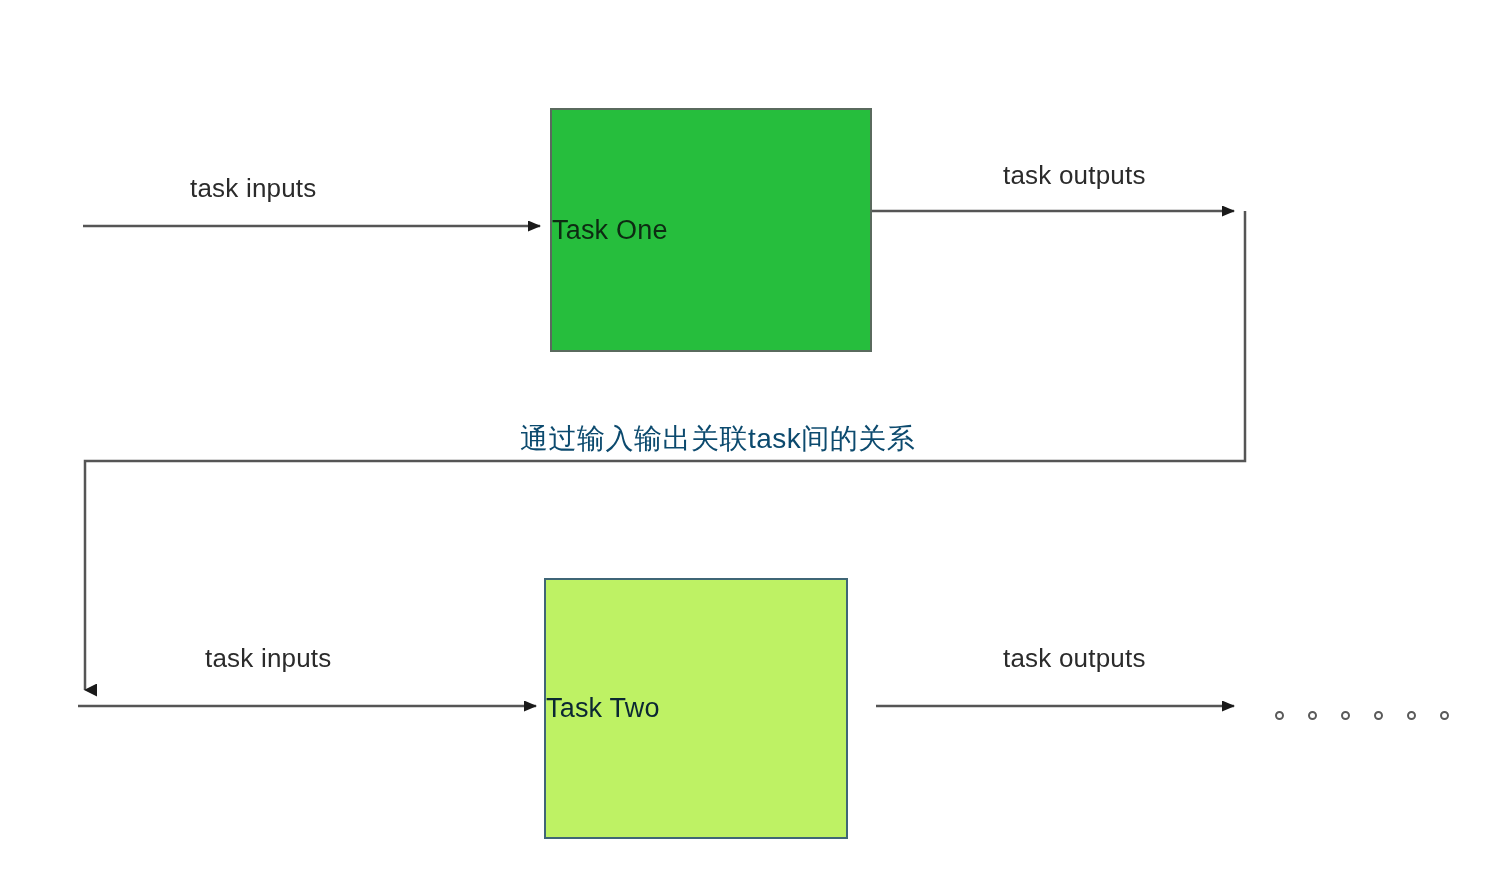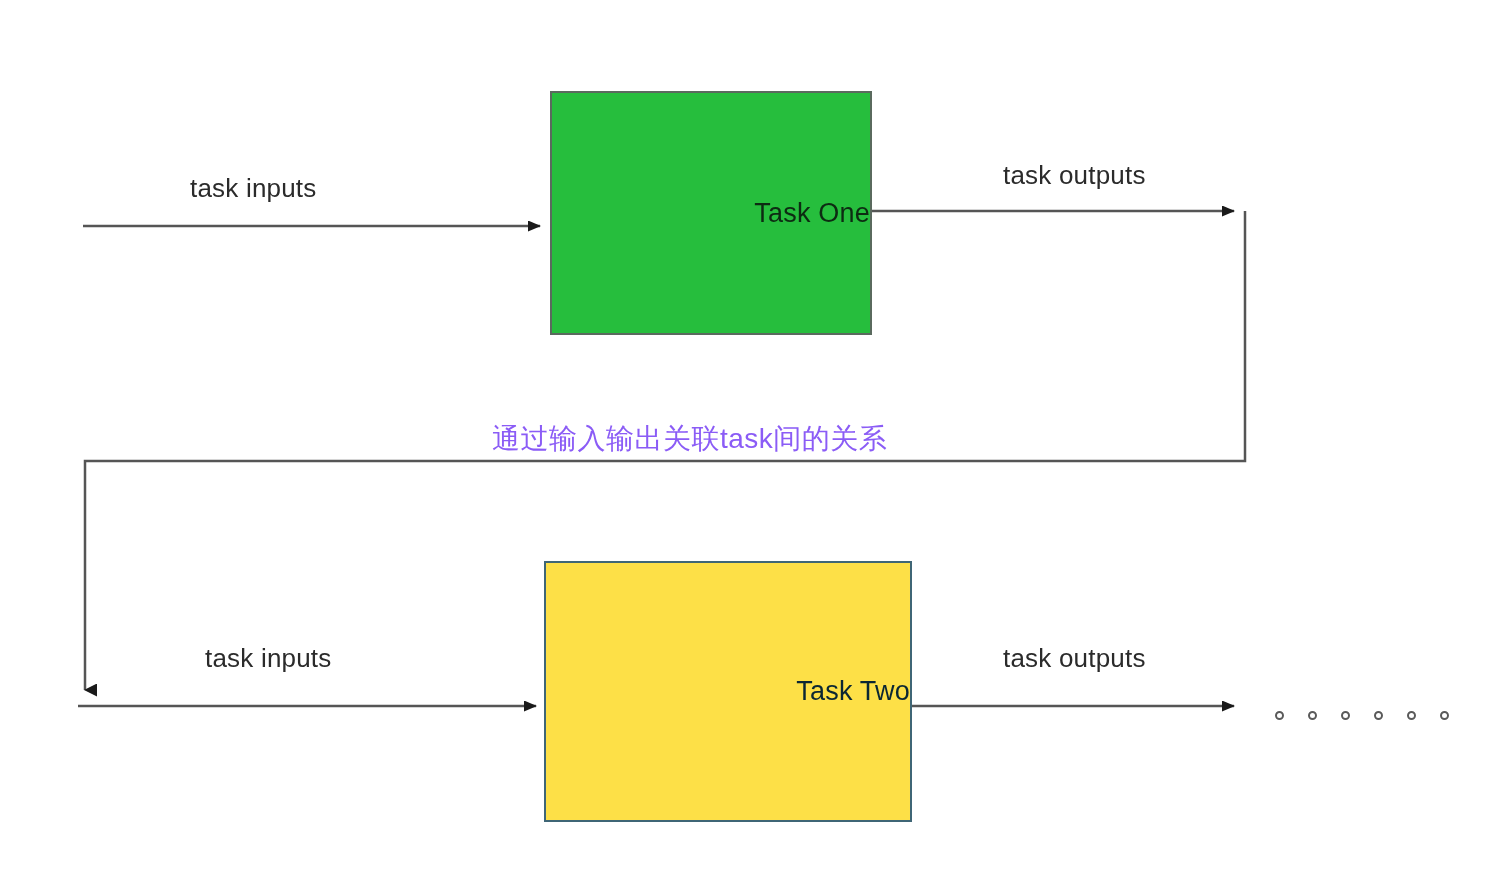--- a/index.html
+++ b/index.html
@@ -27,36 +27,37 @@
     top: 0;
     width: 1500px;
     height: 891px;
   }
   .node-box {
     position: absolute;
     box-sizing: border-box;
     border: 2px solid #b91c1c;
     display: flex;
     align-items: center;
-    justify-content: flex-end;
+    justify-content: flex-start;
+    margin-top: 17px;
   }
   #task-one-box {
     left: 550px;
     top: 91px;
     width: 322px;
     height: 244px;
     background: #26be3d;
     border-color: #5a6a5e;
   }
   #task-two-box {
     left: 544px;
     top: 561px;
-    width: 368px;
+    width: 304px;
     height: 261px;
-    background: #fde047;
+    background: #bef264;
     border-color: #3f6676;
   }
   .node-label {
     font-size: 27px;
     letter-spacing: 0.2px;
     color: #0d2b12;
     white-space: nowrap;
   }
   #task-two-box .node-label {
     color: #0b2733;
@@ -79,24 +80,24 @@
   }
   #label-bottom-inputs {
     left: 170px;
     top: 643px;
   }
   #label-bottom-outputs {
     left: 968px;
     top: 643px;
   }
   #label-relation {
-    left: 457px;
+    left: 485px;
     top: 420px;
     font-size: 28px;
-    color: #8b5cf6;
+    color: #0c4a6e;
     letter-spacing: 0.5px;
   }
   .trail-dot {
     position: absolute;
     width: 9px;
     height: 9px;
     border-radius: 50%;
     border: 2px solid #5a5a5a;
     box-sizing: border-box;
     background: #ffffff;

